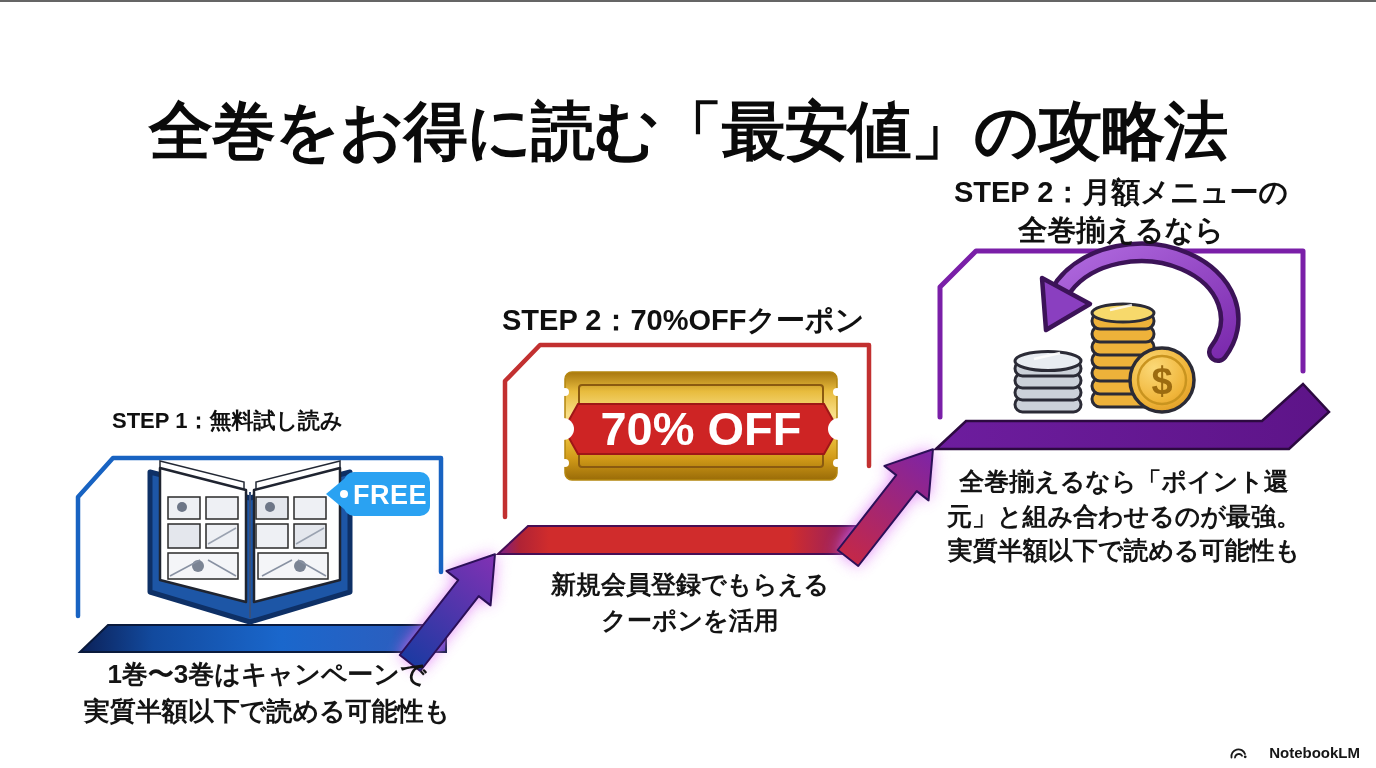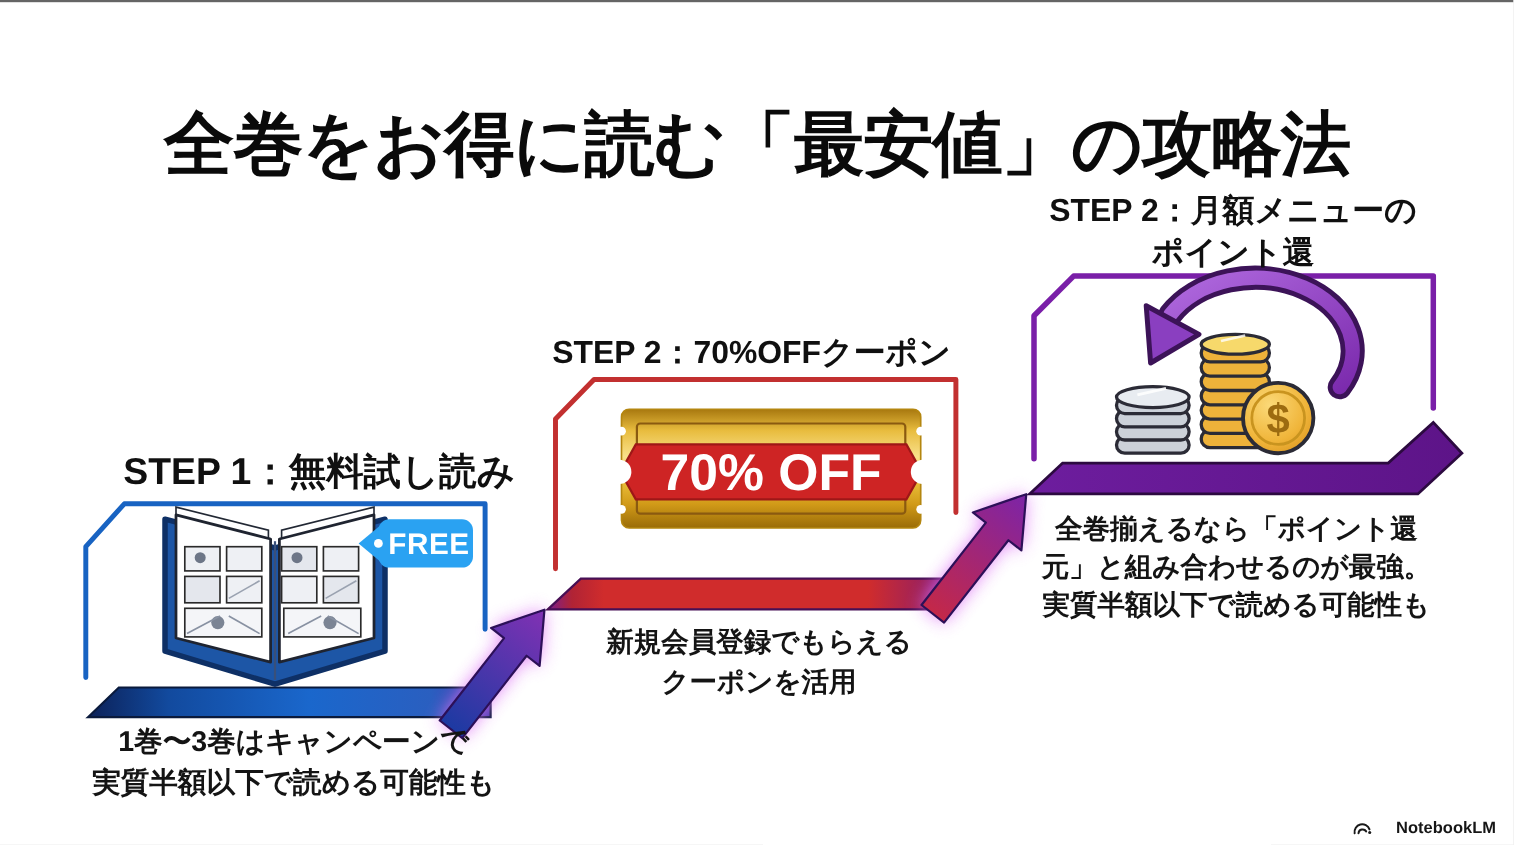--- a/index.html
+++ b/index.html
@@ -7,21 +7,21 @@
     position:relative;width:1376px;height:768px;background:#ffffff;overflow:hidden;
     font-family:"Liberation Sans","DejaVu Sans",sans-serif;color:#0c0c0c;
   }
   .top-artifact{position:absolute;top:0;left:0;width:100%;height:2px;background:#242424;opacity:.7;}
   .abs{position:absolute;}
   .title{
     top:46px;left:0;width:100%;text-align:center;
     font-size:64px;font-weight:900;letter-spacing:-1px;color:#0a0a0a;white-space:nowrap;margin-top:42px;
   }
   .step-label{font-weight:900;color:#101010;}
-  .label-1{top:406px;left:112px;font-size:34px;white-space:nowrap;text-align:center;}
+  .label-1{top:406px;left:112px;font-size:22px;white-space:nowrap;text-align:center;}
   .label-2{top:301px;left:502px;width:370px;text-align:left;font-size:29px;white-space:nowrap;}
   .label-3{top:173px;left:928px;width:386px;text-align:center;font-size:29px;line-height:38px;}
   .caption{font-weight:800;color:#141414;text-align:center;}
   .caption-1{top:656px;left:68px;width:398px;font-size:26px;line-height:37px;}
   .caption-2{top:566px;left:508px;width:364px;font-size:25px;line-height:36px;}
   .caption-3{top:464px;left:930px;width:388px;font-size:25px;line-height:34.5px;}
   .footer{
     bottom:7px;right:16px;display:flex;align-items:center;gap:20px;
     font-size:15px;font-weight:700;color:#161616;
   }
@@ -191,21 +191,21 @@
       </g>
     </g>
   </svg>
 
   <div class="abs title">全巻をお得に読む「最安値」の攻略法</div>
 
   <div class="abs step-label label-1">STEP 1：無料試し読み</div>
   <div class="abs step-label label-2">STEP 2：70%OFFクーポン</div>
   <div class="abs step-label label-3">
     <div>STEP 2：月額メニューの</div>
-    <div>ポイント還</div>
+    <div>全巻揃えるなら</div>
   </div>
 
   <div class="abs caption caption-1">
     <div>1巻〜3巻はキャンペーンで</div>
     <div>実質半額以下で読める可能性も</div>
   </div>
   <div class="abs caption caption-3">
     <div>全巻揃えるなら「ポイント還</div>
     <div>元」と組み合わせるのが最強。</div>
     <div>実質半額以下で読める可能性も</div>

